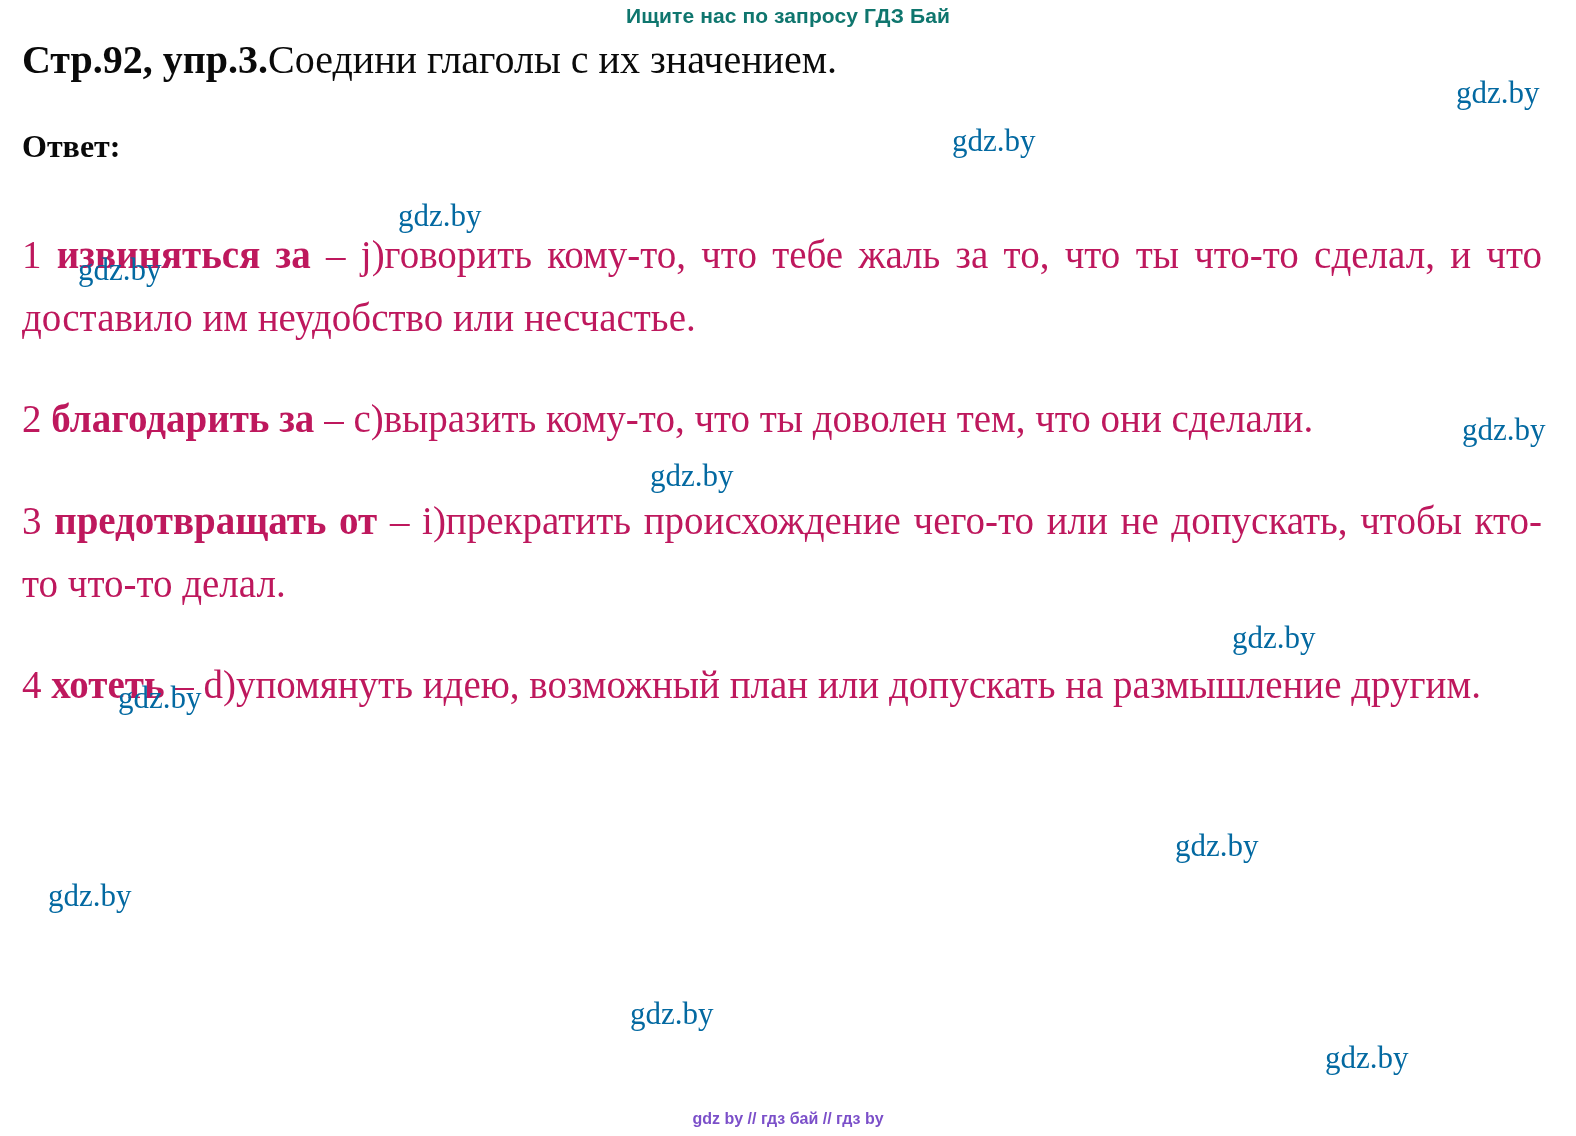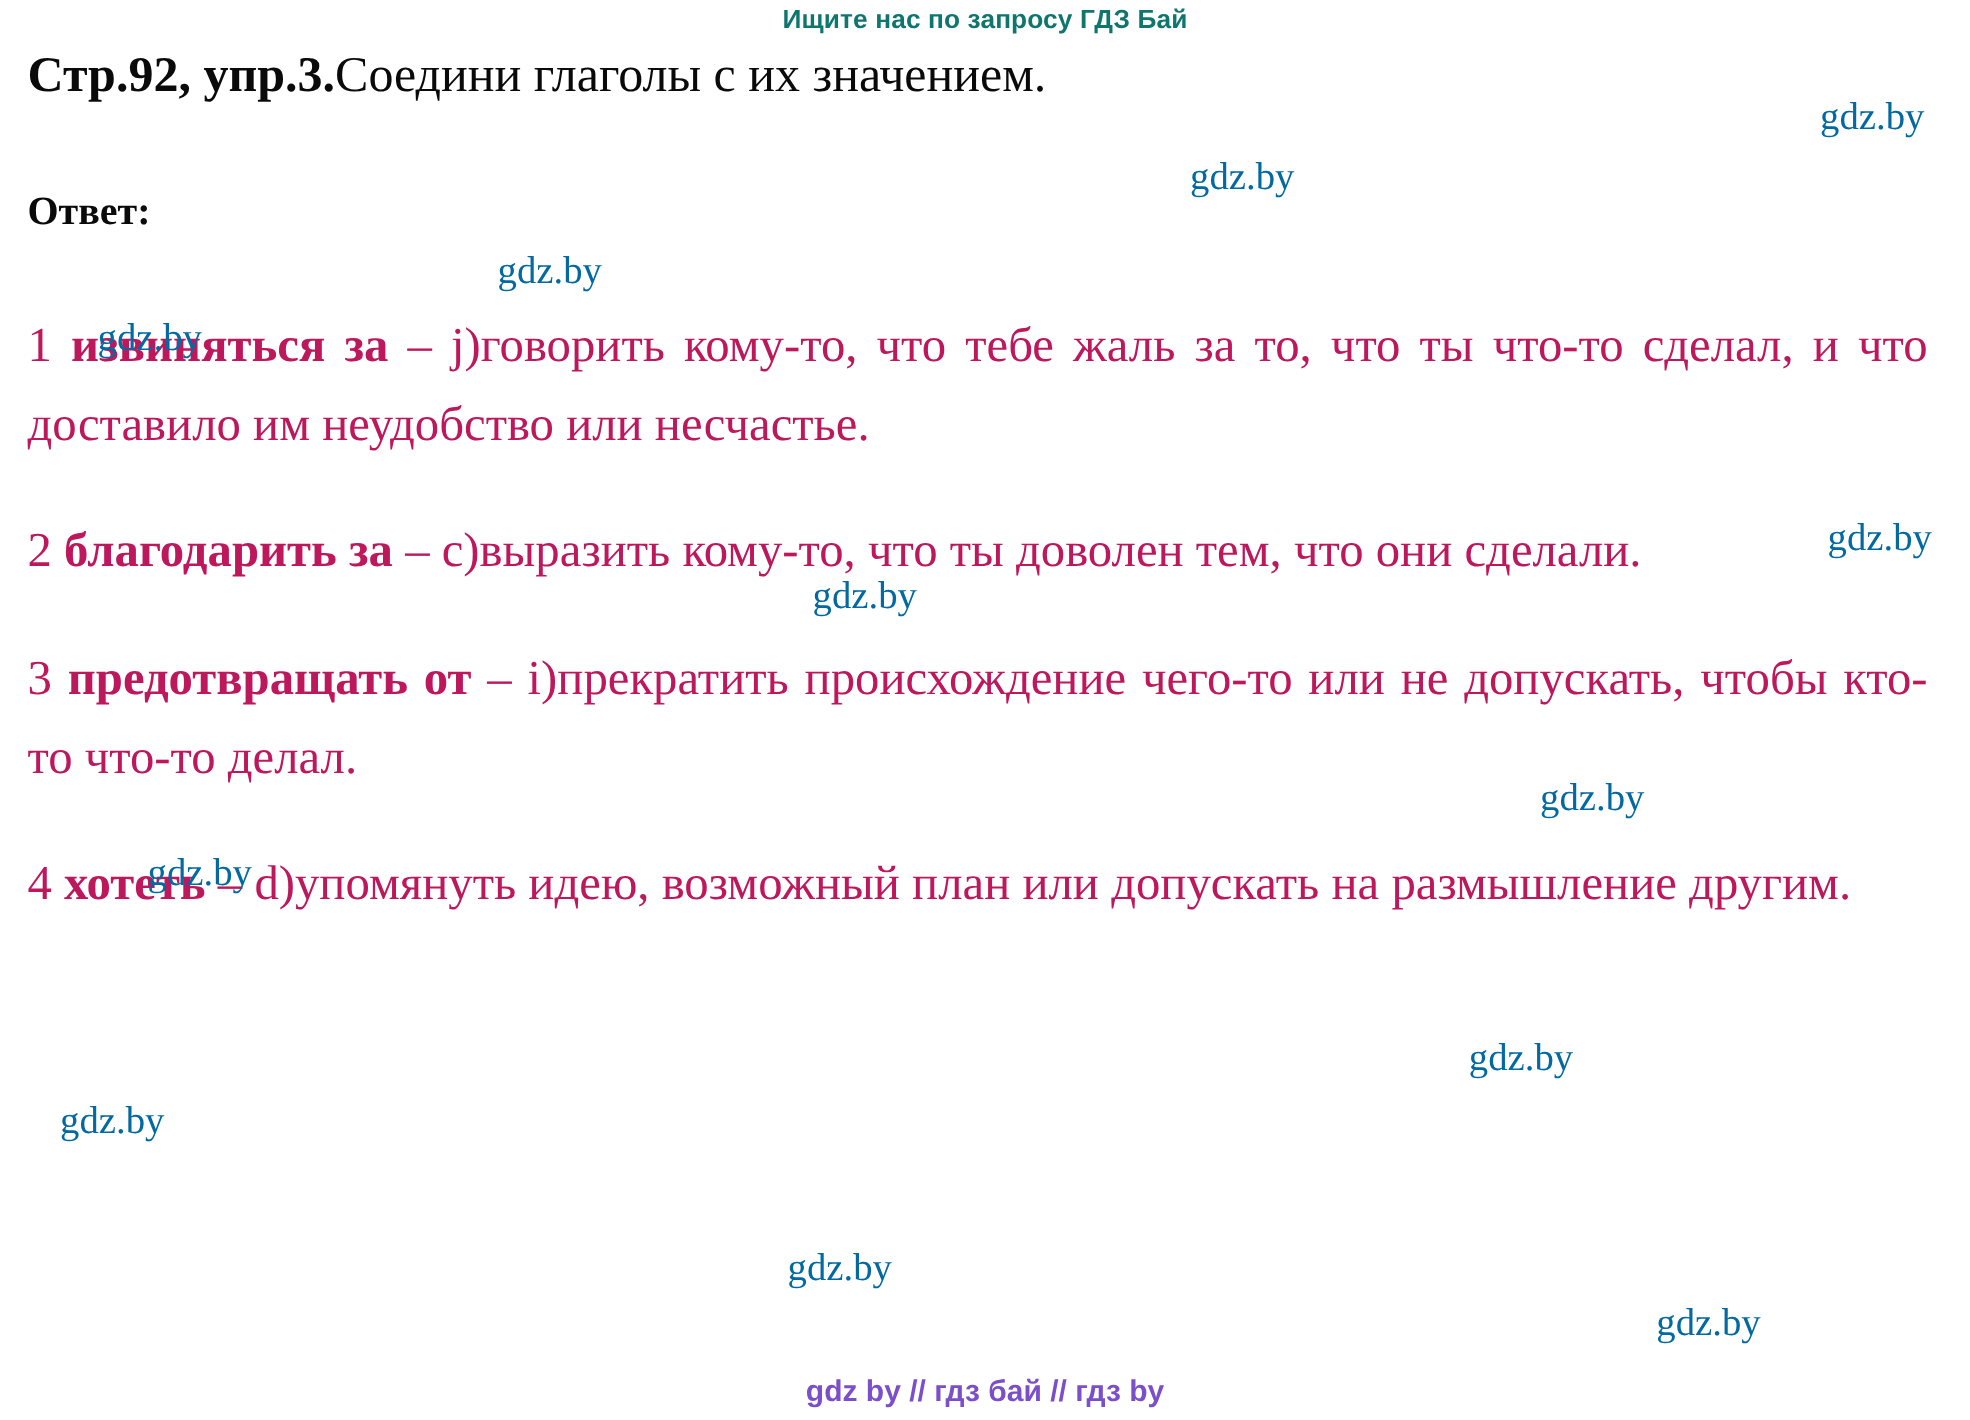--- a/index.html
+++ b/index.html
@@ -34,21 +34,21 @@
   .content {
     position: absolute;
     top: 38px;
     left: 22px;
     width: 1530px;
   }
   .title-line {
     font-size: 40px;
     line-height: 1.1;
     color: #0a0a0a;
-    margin-bottom: 68px;
+    margin-bottom: 46px;
     white-space: nowrap;
   }
   .title-line .bold {
     font-weight: bold;
   }
   .answer-label {
     font-size: 32px;
     font-weight: bold;
     color: #0a0a0a;
     margin-bottom: 58px;
@@ -83,21 +83,21 @@
     pointer-events: none;
   }
   .footer {
     position: absolute;
     bottom: 8px;
     left: 0;
     width: 100%;
     text-align: center;
     color: #7b4fc9;
     font-family: "Liberation Sans", sans-serif;
-    font-size: 24px;
+    font-size: 16px;
     font-weight: 600;
   }
 </style>
 </head>
 <body>
 
 <div class="page">
 
   <div class="top-banner">Ищите нас по запросу ГДЗ Бай</div>
 

